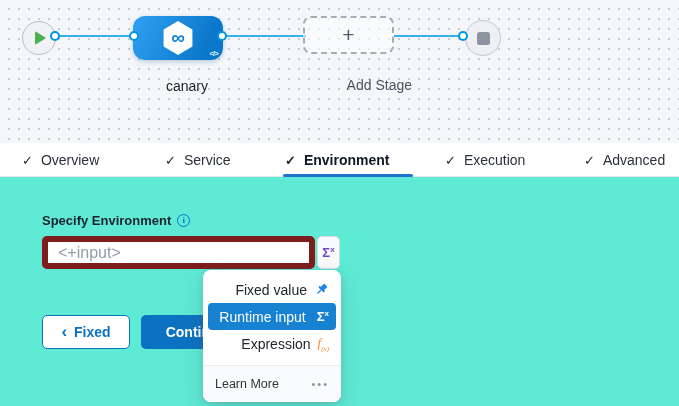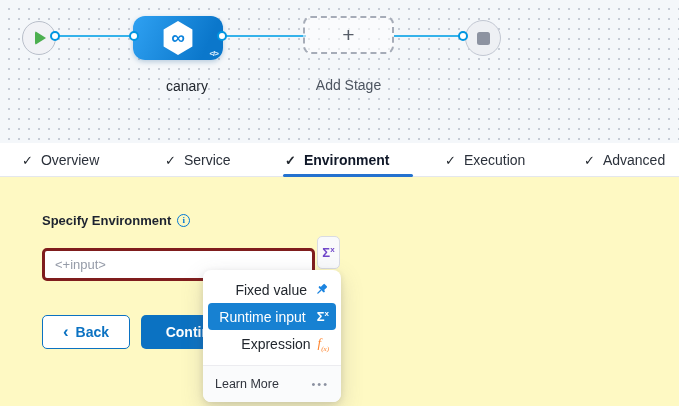--- a/index.html
+++ b/index.html
@@ -32,49 +32,49 @@
         display:flex;align-items:center;justify-content:center;}
   .infinity{color:#0b82dc;font-size:19px;font-weight:bold;line-height:1;margin-top:-2px;}
   .code-badge{position:absolute;right:5px;bottom:2px;color:#dbeefc;font-size:8px;font-weight:bold;
         letter-spacing:-1px;}
   .stage-label{position:absolute;left:142px;top:78px;width:90px;text-align:center;
         font-size:14px;color:#22272e;}
   .add-stage-box{position:absolute;left:303px;top:16px;width:91px;height:38px;border-radius:8px;
         border:2px dashed #a6acb8;background:rgba(255,255,255,.55);box-sizing:border-box;
         display:flex;align-items:center;justify-content:center;cursor:pointer;}
   .plus{font-size:21px;color:#565d68;font-weight:300;line-height:1;margin-top:-2px;}
-  .add-stage-label{position:absolute;left:285px;top:77px;width:127px;text-align:center;
+  .add-stage-label{position:absolute;left:285px;top:77px;width:127px;text-align:right;
         font-size:14px;color:#4d5560;}
   .stop-node{position:absolute;left:465px;top:20px;width:36px;height:36px;border-radius:50%;
         background:#eef0f4;border:1px solid #c2c7d2;box-sizing:border-box;
         display:flex;align-items:center;justify-content:center;}
   .stop-sq{width:13px;height:13px;background:#8d93a1;border-radius:2.5px;}
 
   
   .tabbar{position:absolute;left:0;top:143px;width:679px;height:34px;background:#fff;
         border-bottom:1px solid #e4e7ec;box-sizing:border-box;}
   .tab{position:absolute;top:0;height:34px;display:flex;align-items:center;gap:8px;
         font-size:14px;color:#2b313b;cursor:pointer;white-space:nowrap;}
   .tab .chk{font-size:13px;color:#22272e;}
   .tab.active{font-weight:bold;color:#101828;}
   .tab-overview{left:22px;} .tab-service{left:165px;} .tab-environment{left:285px;}
   .tab-execution{left:445px;} .tab-advanced{left:584px;}
   .tab-underline{position:absolute;left:283px;top:31px;width:130px;height:3px;
         background:#2472cf;border-radius:2px;}
 
   
-  .content{position:absolute;left:0;top:177px;width:679px;height:229px;background:#fef9c3;}
+  .content{position:absolute;left:0;top:177px;width:679px;height:229px;background:#5eead4;}
   .field-label{position:absolute;left:42px;top:36px;font-size:13px;font-weight:bold;
         color:#1d2330;display:flex;align-items:center;gap:6px;}
   .info-icon{width:13px;height:13px;border:1.3px solid #0278d5;border-radius:50%;
         box-sizing:border-box;color:#0278d5;font-size:9px;line-height:10px;text-align:center;
         font-weight:bold;font-family:"Liberation Serif",serif;}
-  .env-input{position:absolute;left:42px;top:71px;width:273px;height:33px;box-sizing:border-box;
-        border:3px solid #7f1d1d;border-radius:5px;background:#fff;padding:0 10px;
-        font-size:13px;color:#959ba8;font-family:"Liberation Sans",sans-serif;outline:none;}
+  .env-input{position:absolute;left:42px;top:59px;width:273px;height:33px;box-sizing:border-box;
+        border:6px solid #7f1d1d;border-radius:5px;background:#fff;padding:0 10px;
+        font-size:16px;color:#959ba8;font-family:"Liberation Sans",sans-serif;outline:none;}
   .multitype-btn{position:absolute;left:317px;top:59px;width:23px;height:33px;box-sizing:border-box;
         border:1px solid #d9dbe2;border-radius:5px;background:#f9fafb;cursor:pointer;
         display:flex;align-items:center;justify-content:center;color:#7148c9;
         font-size:13px;font-weight:bold;padding:0;}
   .sup{font-size:8px;vertical-align:super;font-weight:bold;}
   .sub{font-size:7px;vertical-align:sub;}
 
   .btn{position:absolute;top:138px;height:34px;border-radius:5px;font-size:14px;font-weight:bold;
         font-family:"Liberation Sans",sans-serif;cursor:pointer;box-sizing:border-box;}
   .btn-back{left:42px;width:88px;background:#fff;border:1.4px solid #0b72c2;color:#0b72c2;
@@ -166,21 +166,21 @@
       <span class="info-icon">i</span>
     </div>
 
     <input class="env-input" type="text" value="&lt;+input&gt;" style="">
     <button class="multitype-btn">
         <span><span>Σ</span><span class="sup">x</span></span>
       </button>
 
     <button class="btn btn-back">
       <span class="chevron-left">‹</span>
-      <span>Back</span>
+      <span>Fixed</span>
     </button>
     <button class="btn btn-continue">
       <span>Continue</span>
     </button>
 
     <div class="dropdown">
       <div class="dd-item">
         <span>Fixed value</span>
         <span class="pin-icon">
           <svg width="15" height="15" viewBox="0 0 16 16">

